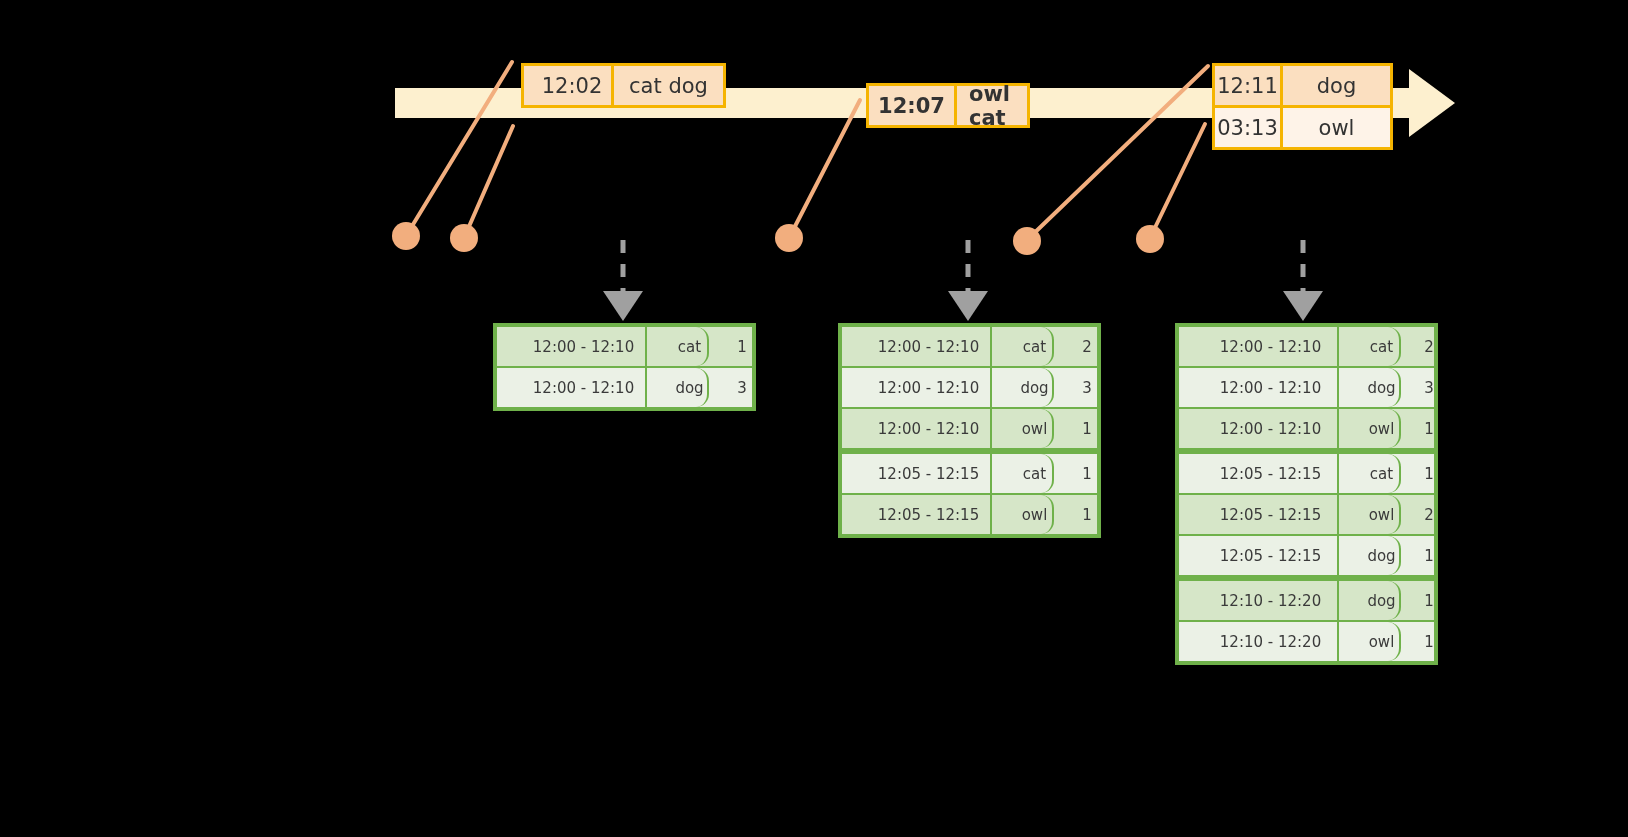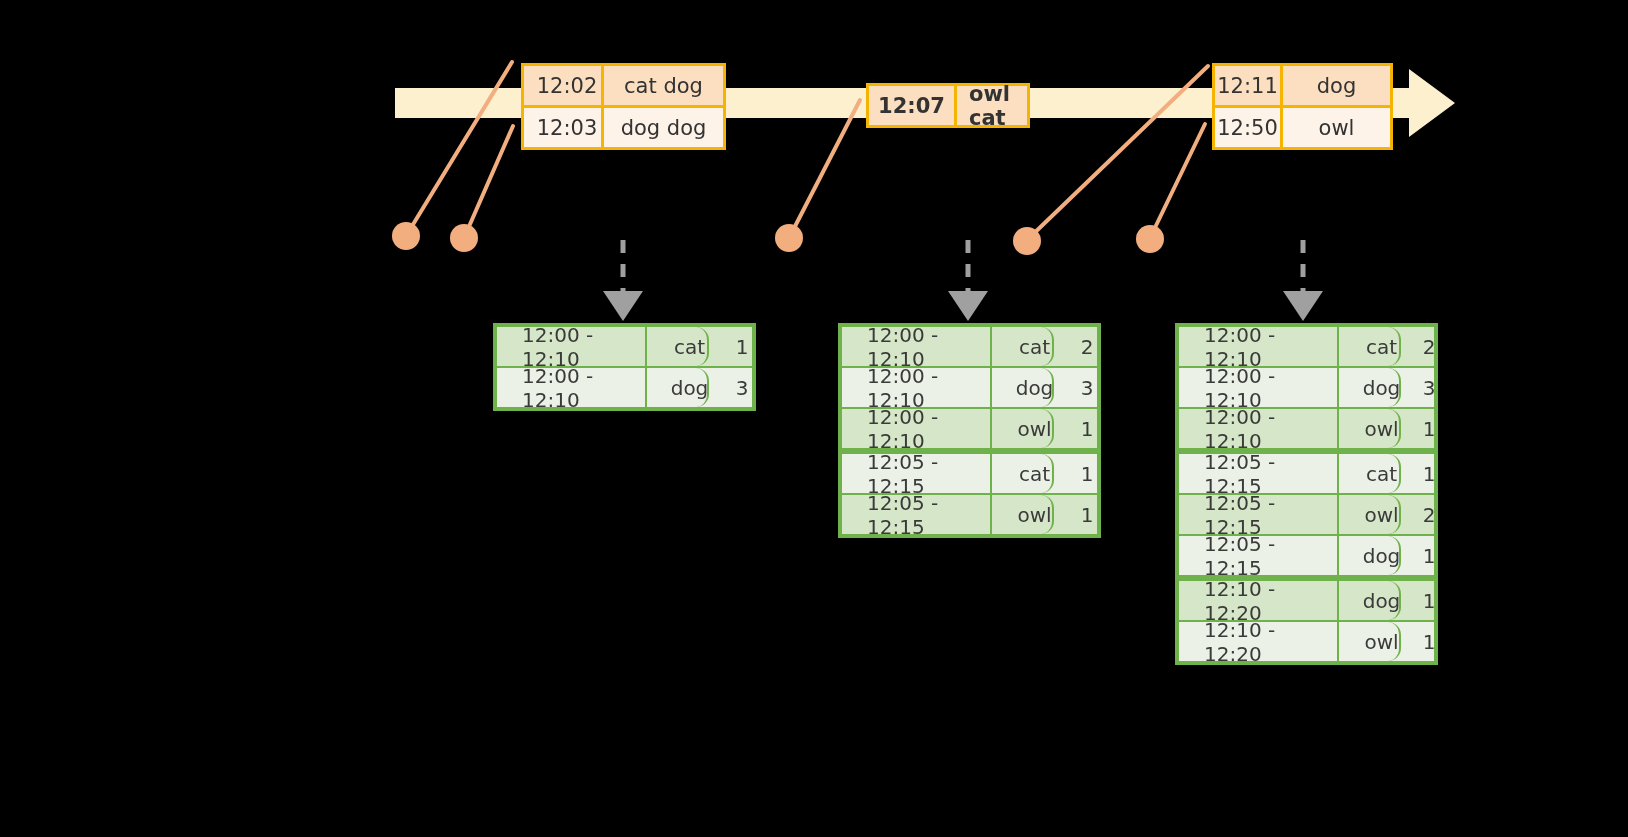--- a/index.html
+++ b/index.html
@@ -87,21 +87,21 @@
     display: flex;
     align-items: center;
     justify-content: center;
     font-size: 21px;
     color: #333333;
     box-sizing: border-box;
     padding: 0 12px;
   }
 
   #event-box-1 { left: 521px; top: 63px; width: 205px; }
-  #event-box-1 .ev-time { width: 80px; padding-left: 9px; }
+  #event-box-1 .ev-time { width: 90px; padding-left: 9px; }
   #event-box-2 { left: 866px; top: 83px; width: 164px; font-weight: bold; }
   #event-box-2 .ev-time { width: 88px; }
   #event-box-3 { left: 1212px; top: 63px; width: 181px; }
   #event-box-3 .ev-time { width: 68px; }
 
   
   .result-table {
     position: absolute;
     border: 4px solid #6FB14A;
     box-sizing: border-box;
@@ -113,21 +113,21 @@
     border-bottom: 2px solid #6FB14A;
   }
   .res-row:last-child { border-bottom: none; }
   .res-row.group-end { border-bottom: 6px solid #6FB14A; }
   .res-row.dark  { background: #D6E6C8; }
   .res-row.light { background: #EBF1E6; }
   .res-cell {
     display: flex;
     align-items: center;
     justify-content: center;
-    font-size: 20px;
+    font-size: 15px;
     color: #3A3A3A;
     box-sizing: border-box;
     border-right: 2px solid #6FB14A;
     padding-left: 25px;
   }
   .res-row .res-cell:last-child { border-right: none; }
   .res-win { width: 150px; }
   .res-word { width: 62px; border-radius: 13px; }
   .res-cnt { width: 41px; }
 
@@ -183,38 +183,34 @@
   <div class="event-dot" id="dot-1" style="left: 450px; top: 224px;"></div>
   <div class="event-dot" id="dot-2" style="left: 775px; top: 224px;"></div>
   <div class="event-dot" id="dot-3" style="left: 1013px; top: 227px;"></div>
   <div class="event-dot" id="dot-4" style="left: 1136px; top: 225px;"></div>
 
   <div class="event-box" id="event-box-1">
       <div class="event-row dark">
         <div class="ev-time">12:02</div>
         <div class="ev-words">cat dog</div>
       </div>
-      <div class="event-row light">
-        <div class="ev-time">12:03</div>
-        <div class="ev-words">dog dog</div>
-      </div>
     </div>
   <div class="event-box" id="event-box-2">
       <div class="event-row dark">
         <div class="ev-time">12:07</div>
         <div class="ev-words">owl cat</div>
       </div>
     </div>
   <div class="event-box" id="event-box-3">
       <div class="event-row dark">
         <div class="ev-time">12:11</div>
         <div class="ev-words">dog</div>
       </div>
       <div class="event-row light">
-        <div class="ev-time">12:50</div>
+        <div class="ev-time">03:13</div>
         <div class="ev-words">owl</div>
       </div>
     </div>
 
   <div class="result-table" id="result-table-1">
       <div class="res-row dark">
         <div class="res-cell res-win">12:00 - 12:10</div>
         <div class="res-cell res-word">cat</div>
         <div class="res-cell res-cnt">1</div>
       </div>

